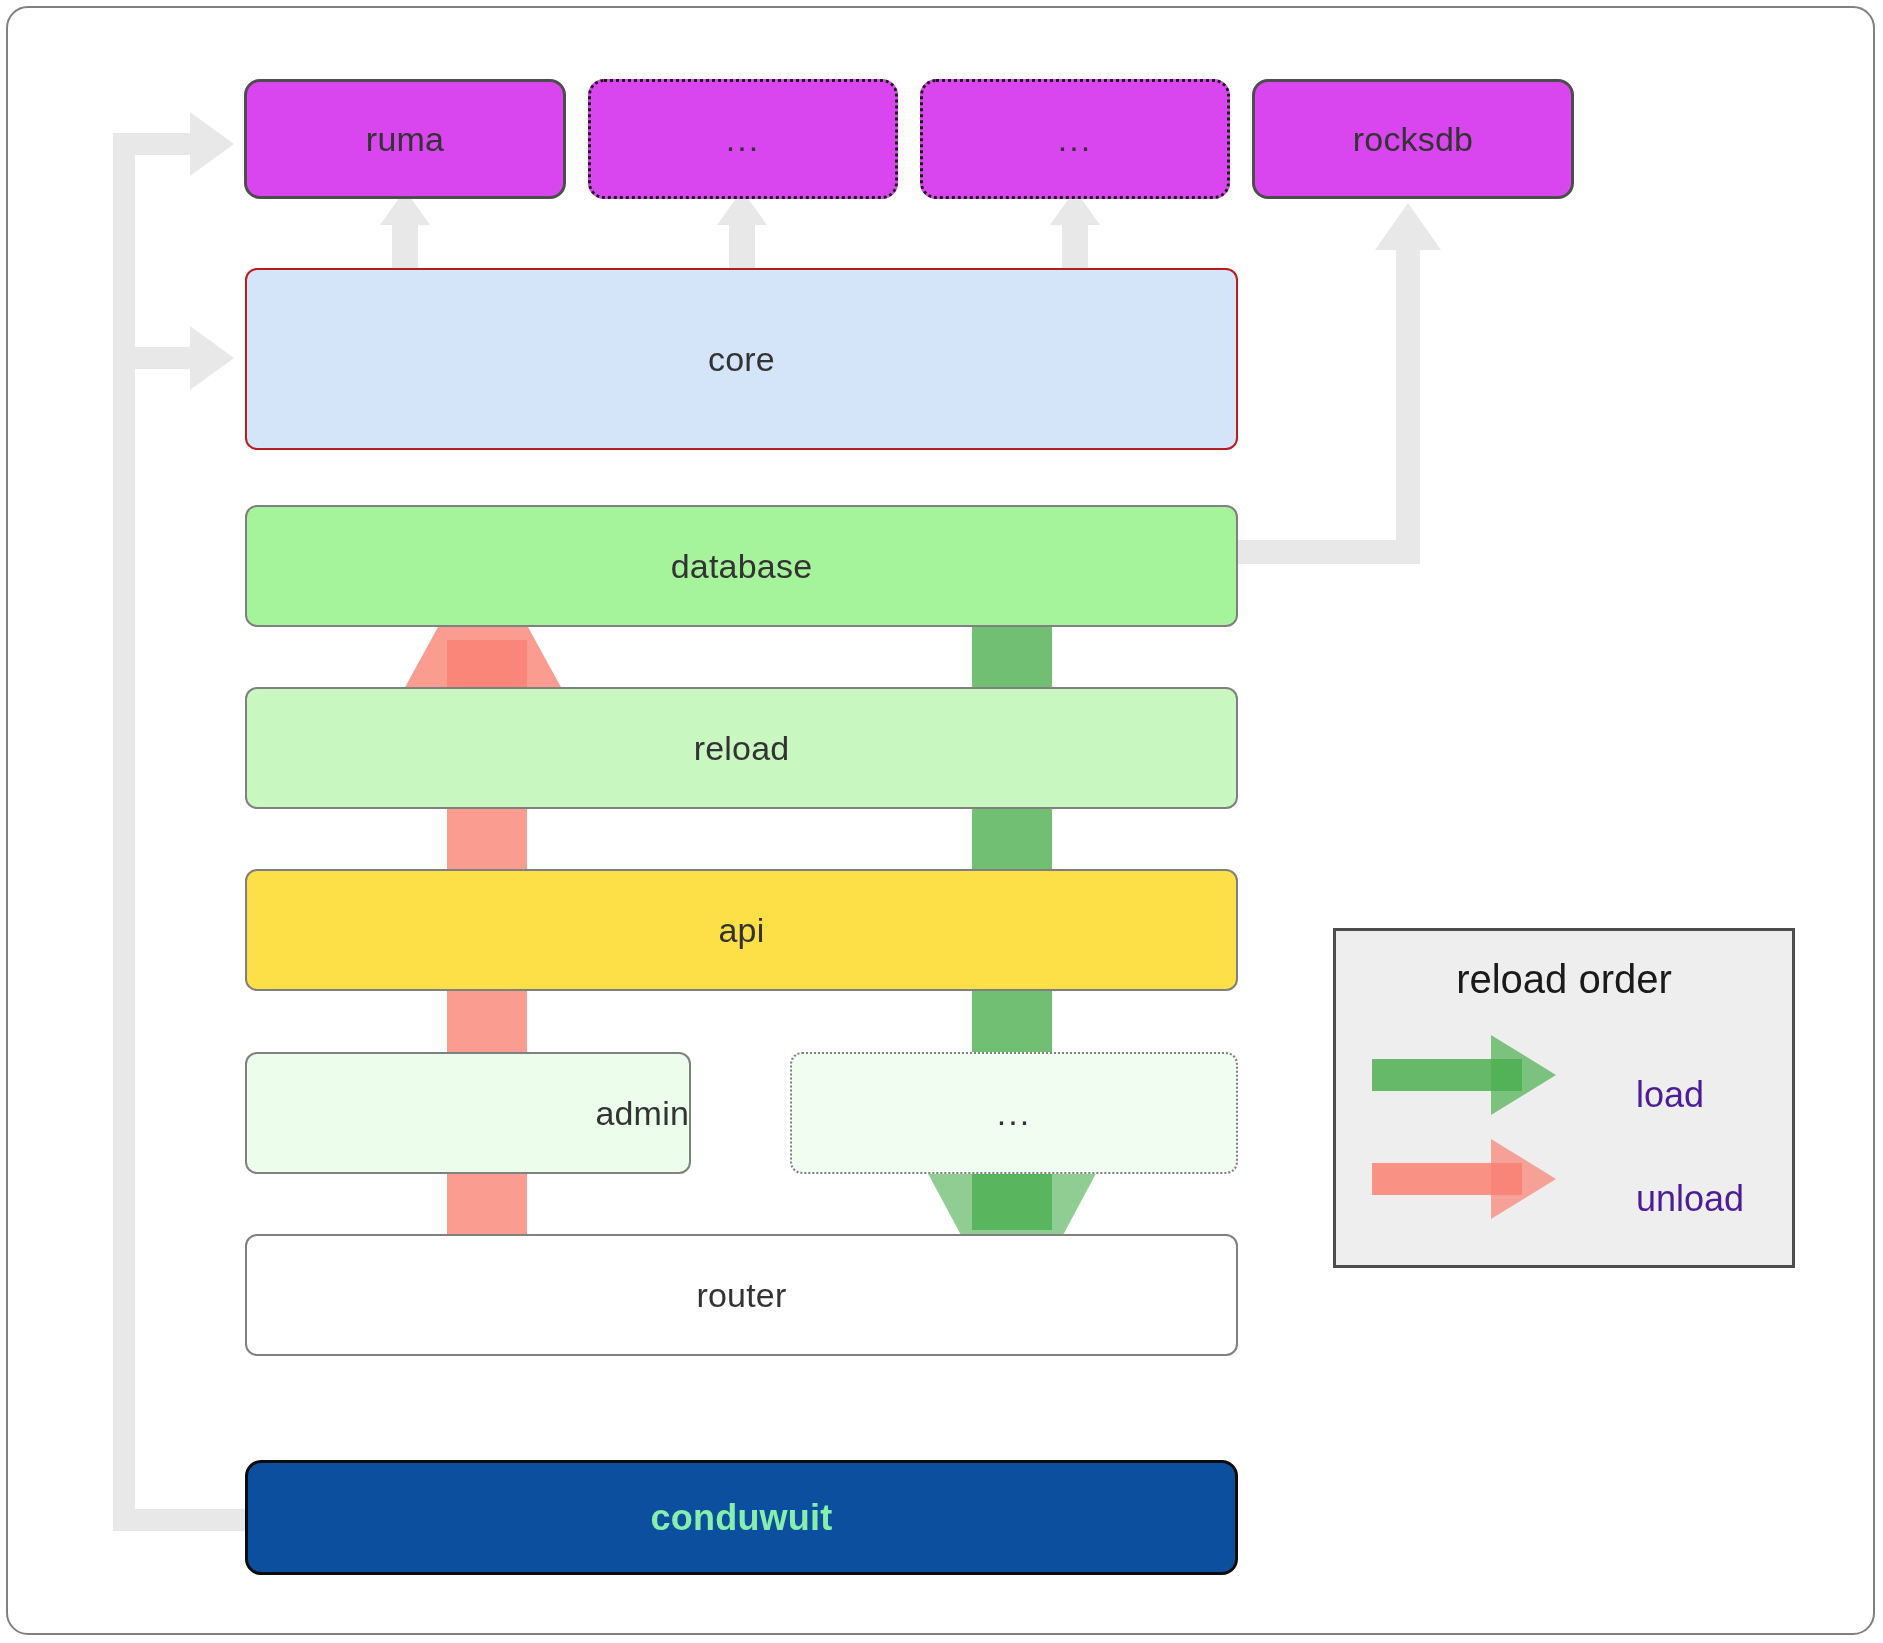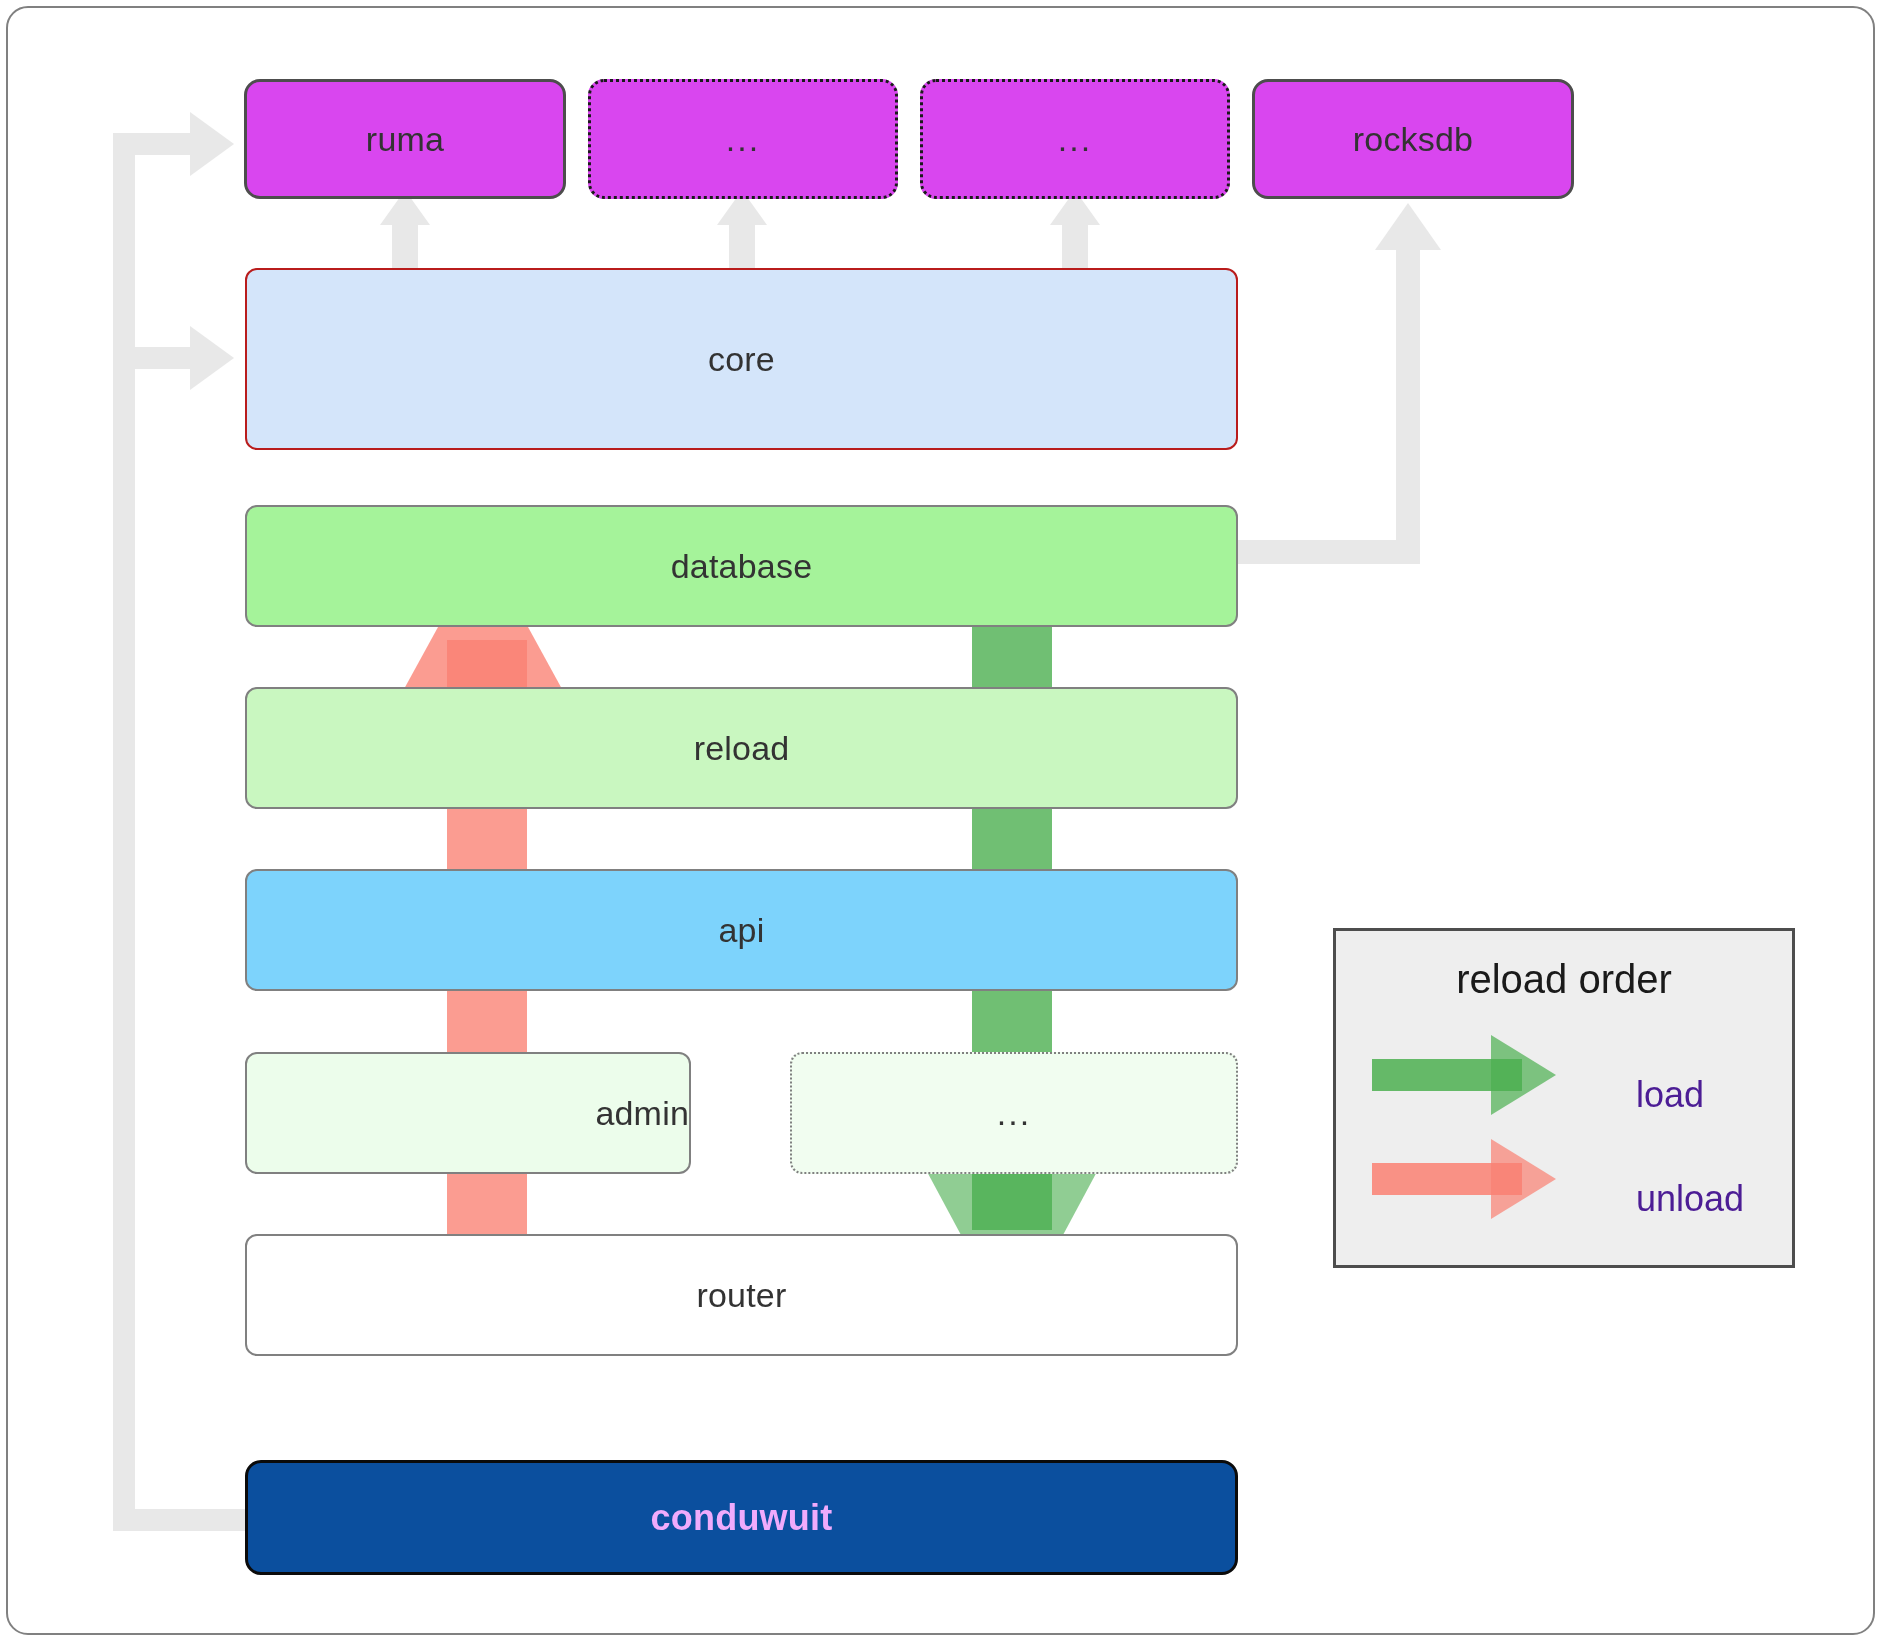--- a/index.html
+++ b/index.html
@@ -54,42 +54,42 @@
   }
   .node.database {
     background: #a5f39a;
     border: 2px solid #808080;
   }
   .node.service {
     background: #c9f7c0;
     border: 2px solid #808080;
   }
   .node.api {
-    background: #7dd3fc;
+    background: #fde047;
     border: 2px solid #808080;
     text-align: right;
   }
   .node.admin {
     background: #ecfdeb;
     border: 2px solid #808080;
     justify-content: flex-end;
   }
   .node.dots-layer {
     background: #f1fdf0;
     border: 2px dotted #808080;
   }
   .node.router {
     background: #ffffff;
     border: 2px solid #808080;
   }
   .node.root {
     background: #0b4f9e;
     border: 3px solid #0b0b0b;
     border-radius: 16px;
-    color: #f0abfc;
+    color: #86efac;
     font-weight: 700;
     font-size: 36px;
   }
   .node .dots {
     letter-spacing: 2px;
     font-size: 34px;
     line-height: .6;
   }
 
   svg.overlay {

